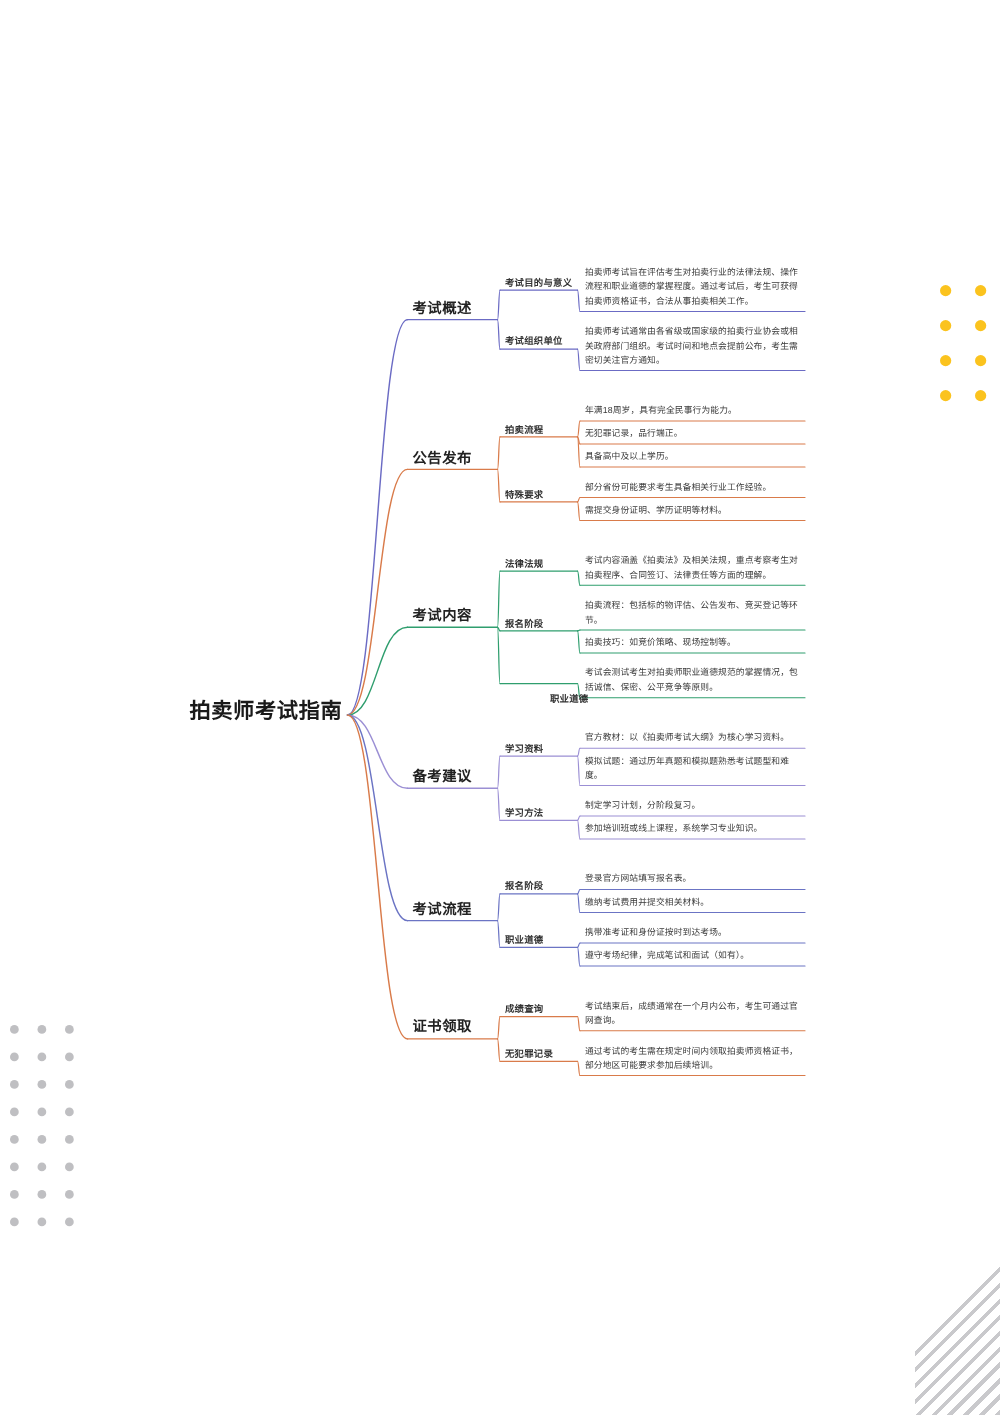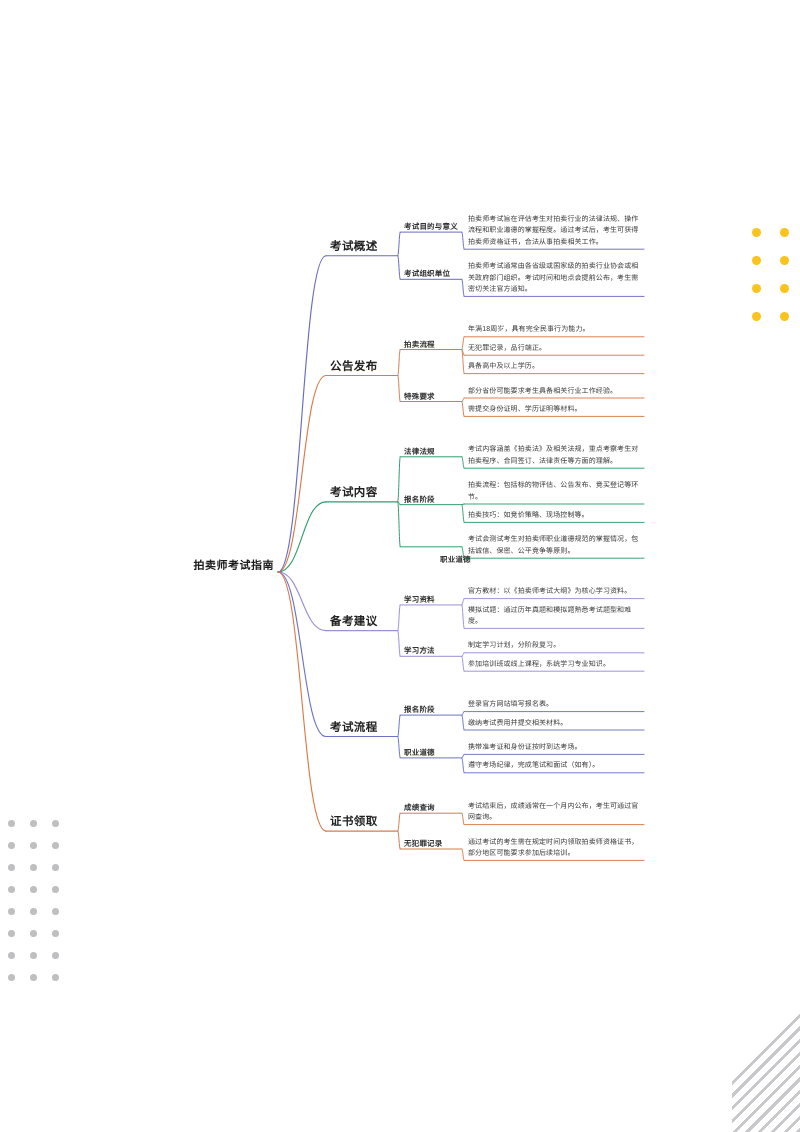--- a/index.html
+++ b/index.html
@@ -64,21 +64,21 @@
     width: 800px; height: 1132px;
   }
 
   .node { position: absolute; }
 
   
   #root-node {
     left: 150px; top: 558px;
     width: 124px;
     text-align: right;
-    font-size: 11px;
+    font-size: 17px;
     font-weight: bold;
     letter-spacing: 0.5px;
     color: #1a1a1a;
     line-height: 1.3;
   }
 
   
   .topic {
     position: absolute;
     font-size: 11.5px;

